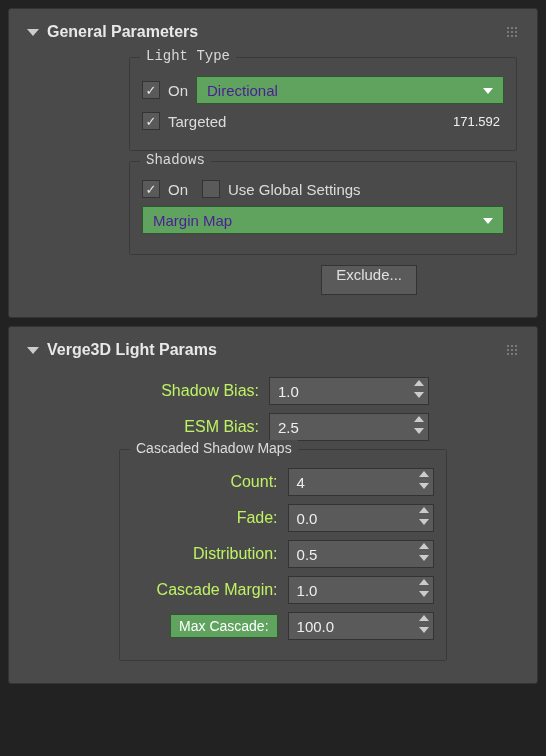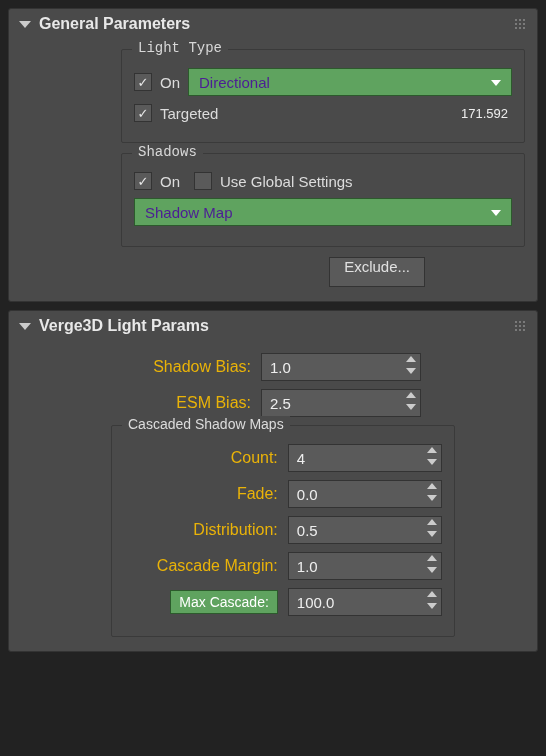--- a/index.html
+++ b/index.html
@@ -9,21 +9,21 @@
     font-size: 14px;
     color: #dcdcdc;
     width: 546px;
     padding: 8px;
   }
   .panel {
     background: #4a4a4a;
     border: 1px solid #333;
     border-radius: 3px;
     margin-bottom: 8px;
-    padding: 0;
+    padding: 8px;
   }
   .panel-header {
     display: flex;
     align-items: center;
     padding: 6px 10px;
     position: relative;
   }
   .panel-header .disclosure {
     width: 0; height: 0;
     border-left: 6px solid transparent;
@@ -133,21 +133,21 @@
   .param-row {
     display: flex;
     align-items: center;
     margin: 8px 0;
     gap: 10px;
   }
   .param-label {
     width: 230px;
     text-align: right;
     font-size: 16px;
-    color: #eab308;
+    color: #bef264;
   }
   .spinner {
     background: #5a5a5a;
     border: 1px solid #333;
     height: 28px;
     width: 160px;
     display: flex;
     align-items: center;
     position: relative;
     color: #eee;
@@ -242,21 +242,21 @@
     <div class="fieldset">
       <div class="fieldset-legend">Shadows</div>
       <div class="row">
         <div class="checkbox checked"></div>
         <div class="cb-label">On</div>
         <div class="checkbox" style="margin-left:6px;"></div>
         <div class="cb-label">Use Global Settings</div>
       </div>
       <div class="row">
         <div class="dropdown">
-          <span>Shadow Map</span>
+          <span>Margin Map</span>
           <div class="dd-arrow"></div>
         </div>
       </div>
     </div>
 
     <div class="align-right">
       <div class="button">
         <span>Exclude...</span>
       </div>
     </div>

